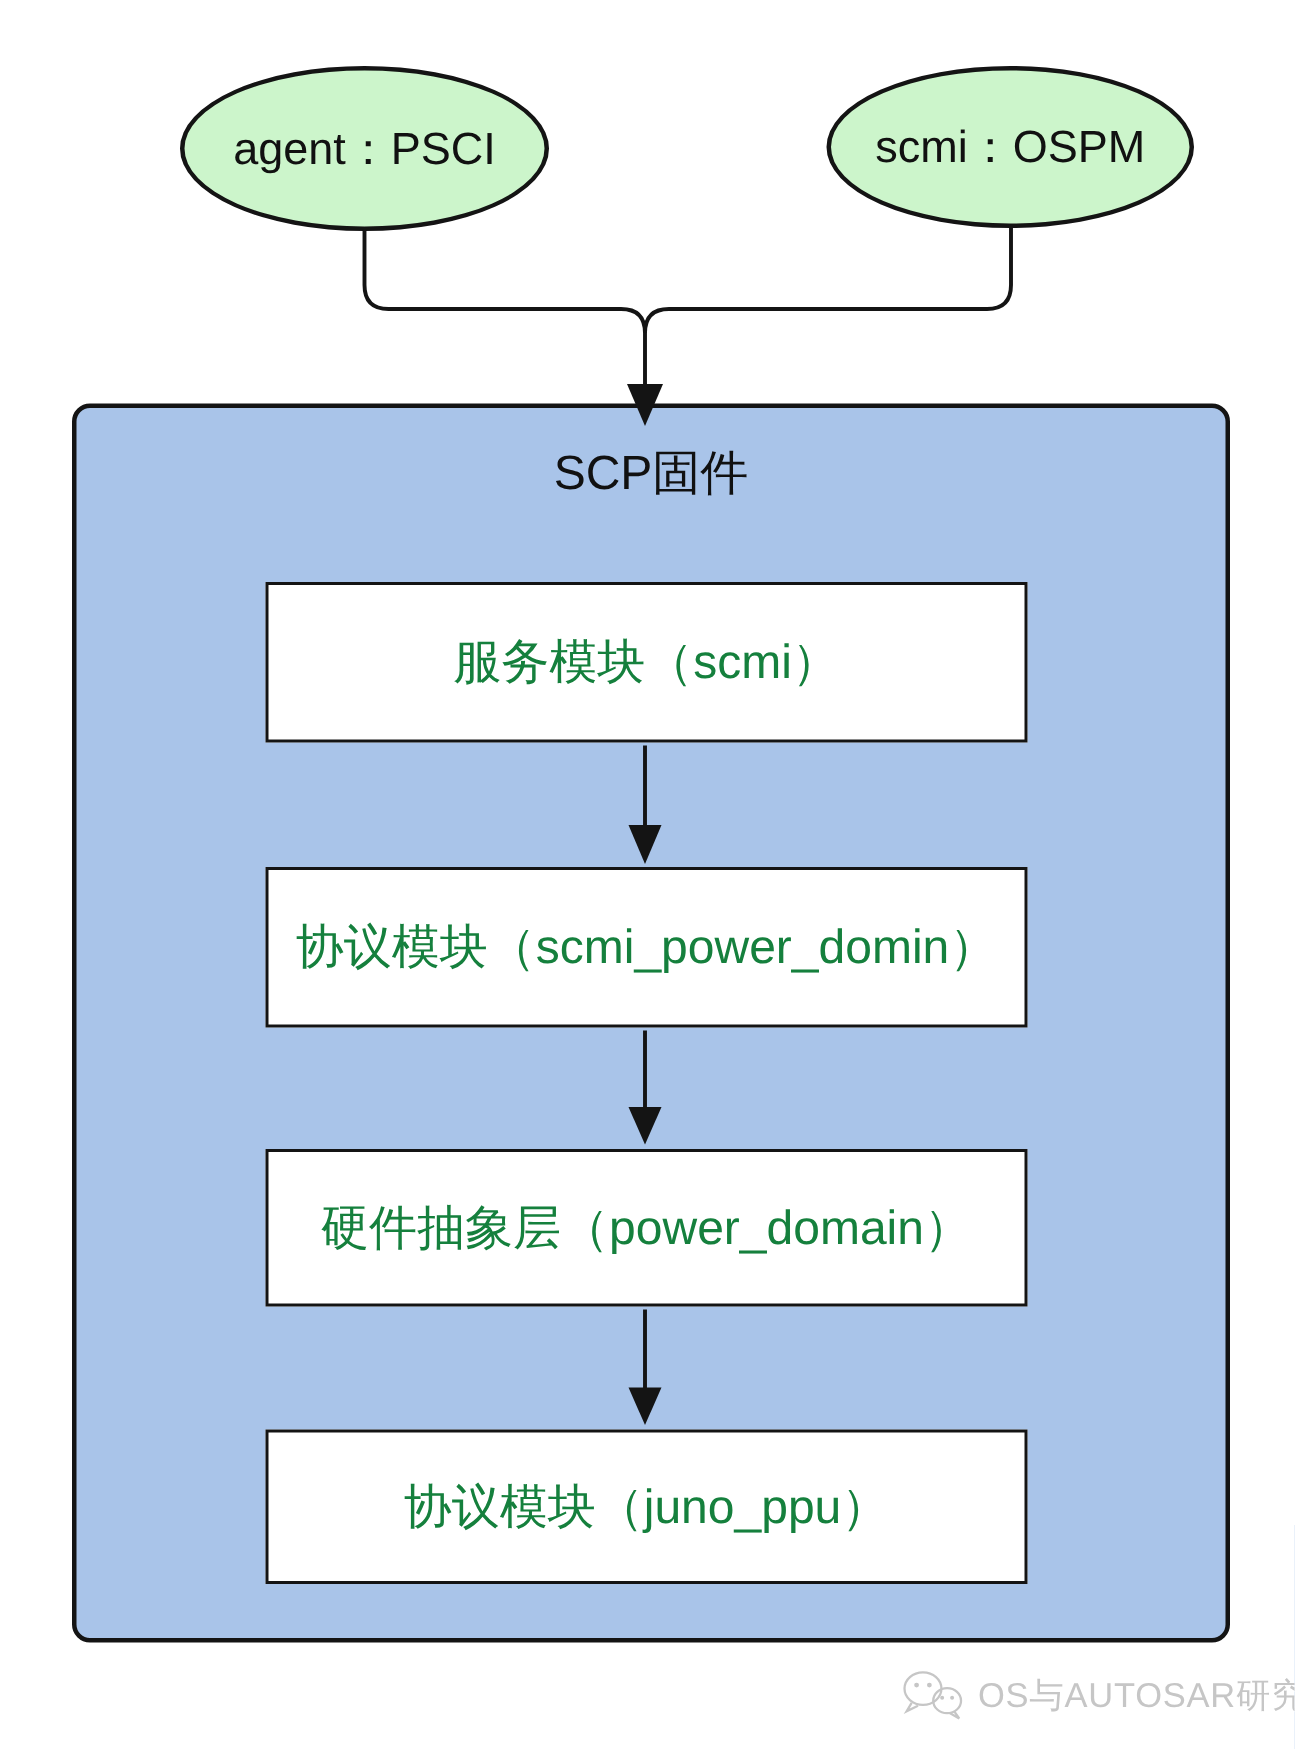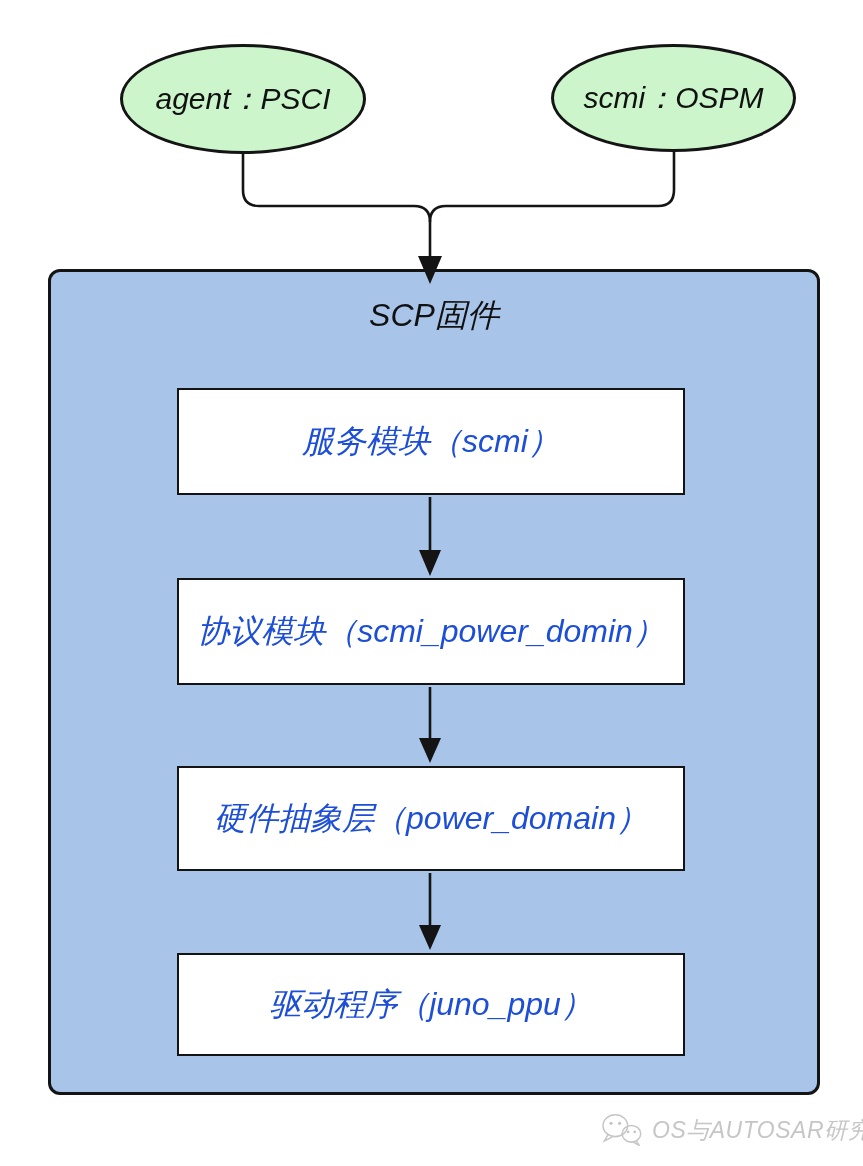--- a/index.html
+++ b/index.html
@@ -8,21 +8,21 @@
     --module-fill: #ffffff;
     --line: #141414;
     --watermark: #c6c6c6;
   }
   * { margin: 0; padding: 0; box-sizing: border-box; }
   html, body { background: #ffffff; }
   body {
     font-family: "Liberation Sans", "DejaVu Sans", sans-serif;
     width: 863px; height: 1166px; position: relative; overflow: hidden;
   }
-  .stage { position: absolute; left: 0; top: 0; width: 863px; height: 884px; font-style: italic; }
+  .stage { position: absolute; left: 0; top: 0; width: 863px; height: 884px; }
 
   .agent-ellipse {
     position: absolute;
     width: 246px; height: 110px;
     background: var(--agent-fill);
     border: 3px solid var(--line);
     border-radius: 50%;
     display: flex; align-items: center; justify-content: center;
     font-size: 30px; color: #111; letter-spacing: 0px;
     z-index: 3;
@@ -45,21 +45,21 @@
     text-align: center;
     font-size: 32px; color: #111;
   }
 
   .module-box {
     position: absolute;
     left: 177px; width: 508px; height: 107px;
     background: var(--module-fill);
     border: 2.5px solid var(--line);
     display: flex; align-items: center; justify-content: center;
-    font-size: 32px; color: #1d4ed8;
+    font-size: 32px; color: #15803d;
     z-index: 2;
     white-space: nowrap;
   }
   #module-0 { top: 388px; }
   #module-1 { top: 578px; }
   #module-2 { top: 766px; height: 105px; }
   #module-3 { top: 953px; height: 103px; }
 
   svg.connectors {
     position: absolute; left: 0; top: 0;
@@ -98,21 +98,21 @@
   <div class="module-box" id="module-0">
     <span>服务模块（scmi）</span>
   </div>
   <div class="module-box" id="module-2">
     <span>硬件抽象层（power_domain）</span>
   </div>
   <div class="module-box" id="module-1">
     <span>协议模块（scmi_power_domin）</span>
   </div>
   <div class="module-box" id="module-3">
-    <span>驱动程序（juno_ppu）</span>
+    <span>协议模块（juno_ppu）</span>
   </div>
 
   <svg class="connectors" viewBox="0 0 863 1166" xmlns="http://www.w3.org/2000/svg">
     <g stroke="#141414" stroke-width="2.6" fill="none">
 
       <path d="M 243 153 L 243 190 Q 243 206 259 206 L 414 206 Q 430 206 430 222 L 430 258"></path>
 
       <path d="M 674 151 L 674 190 Q 674 206 658 206 L 446 206 Q 430 206 430 222"></path>
 
       <path d="M 430 497 L 430 552"></path>

